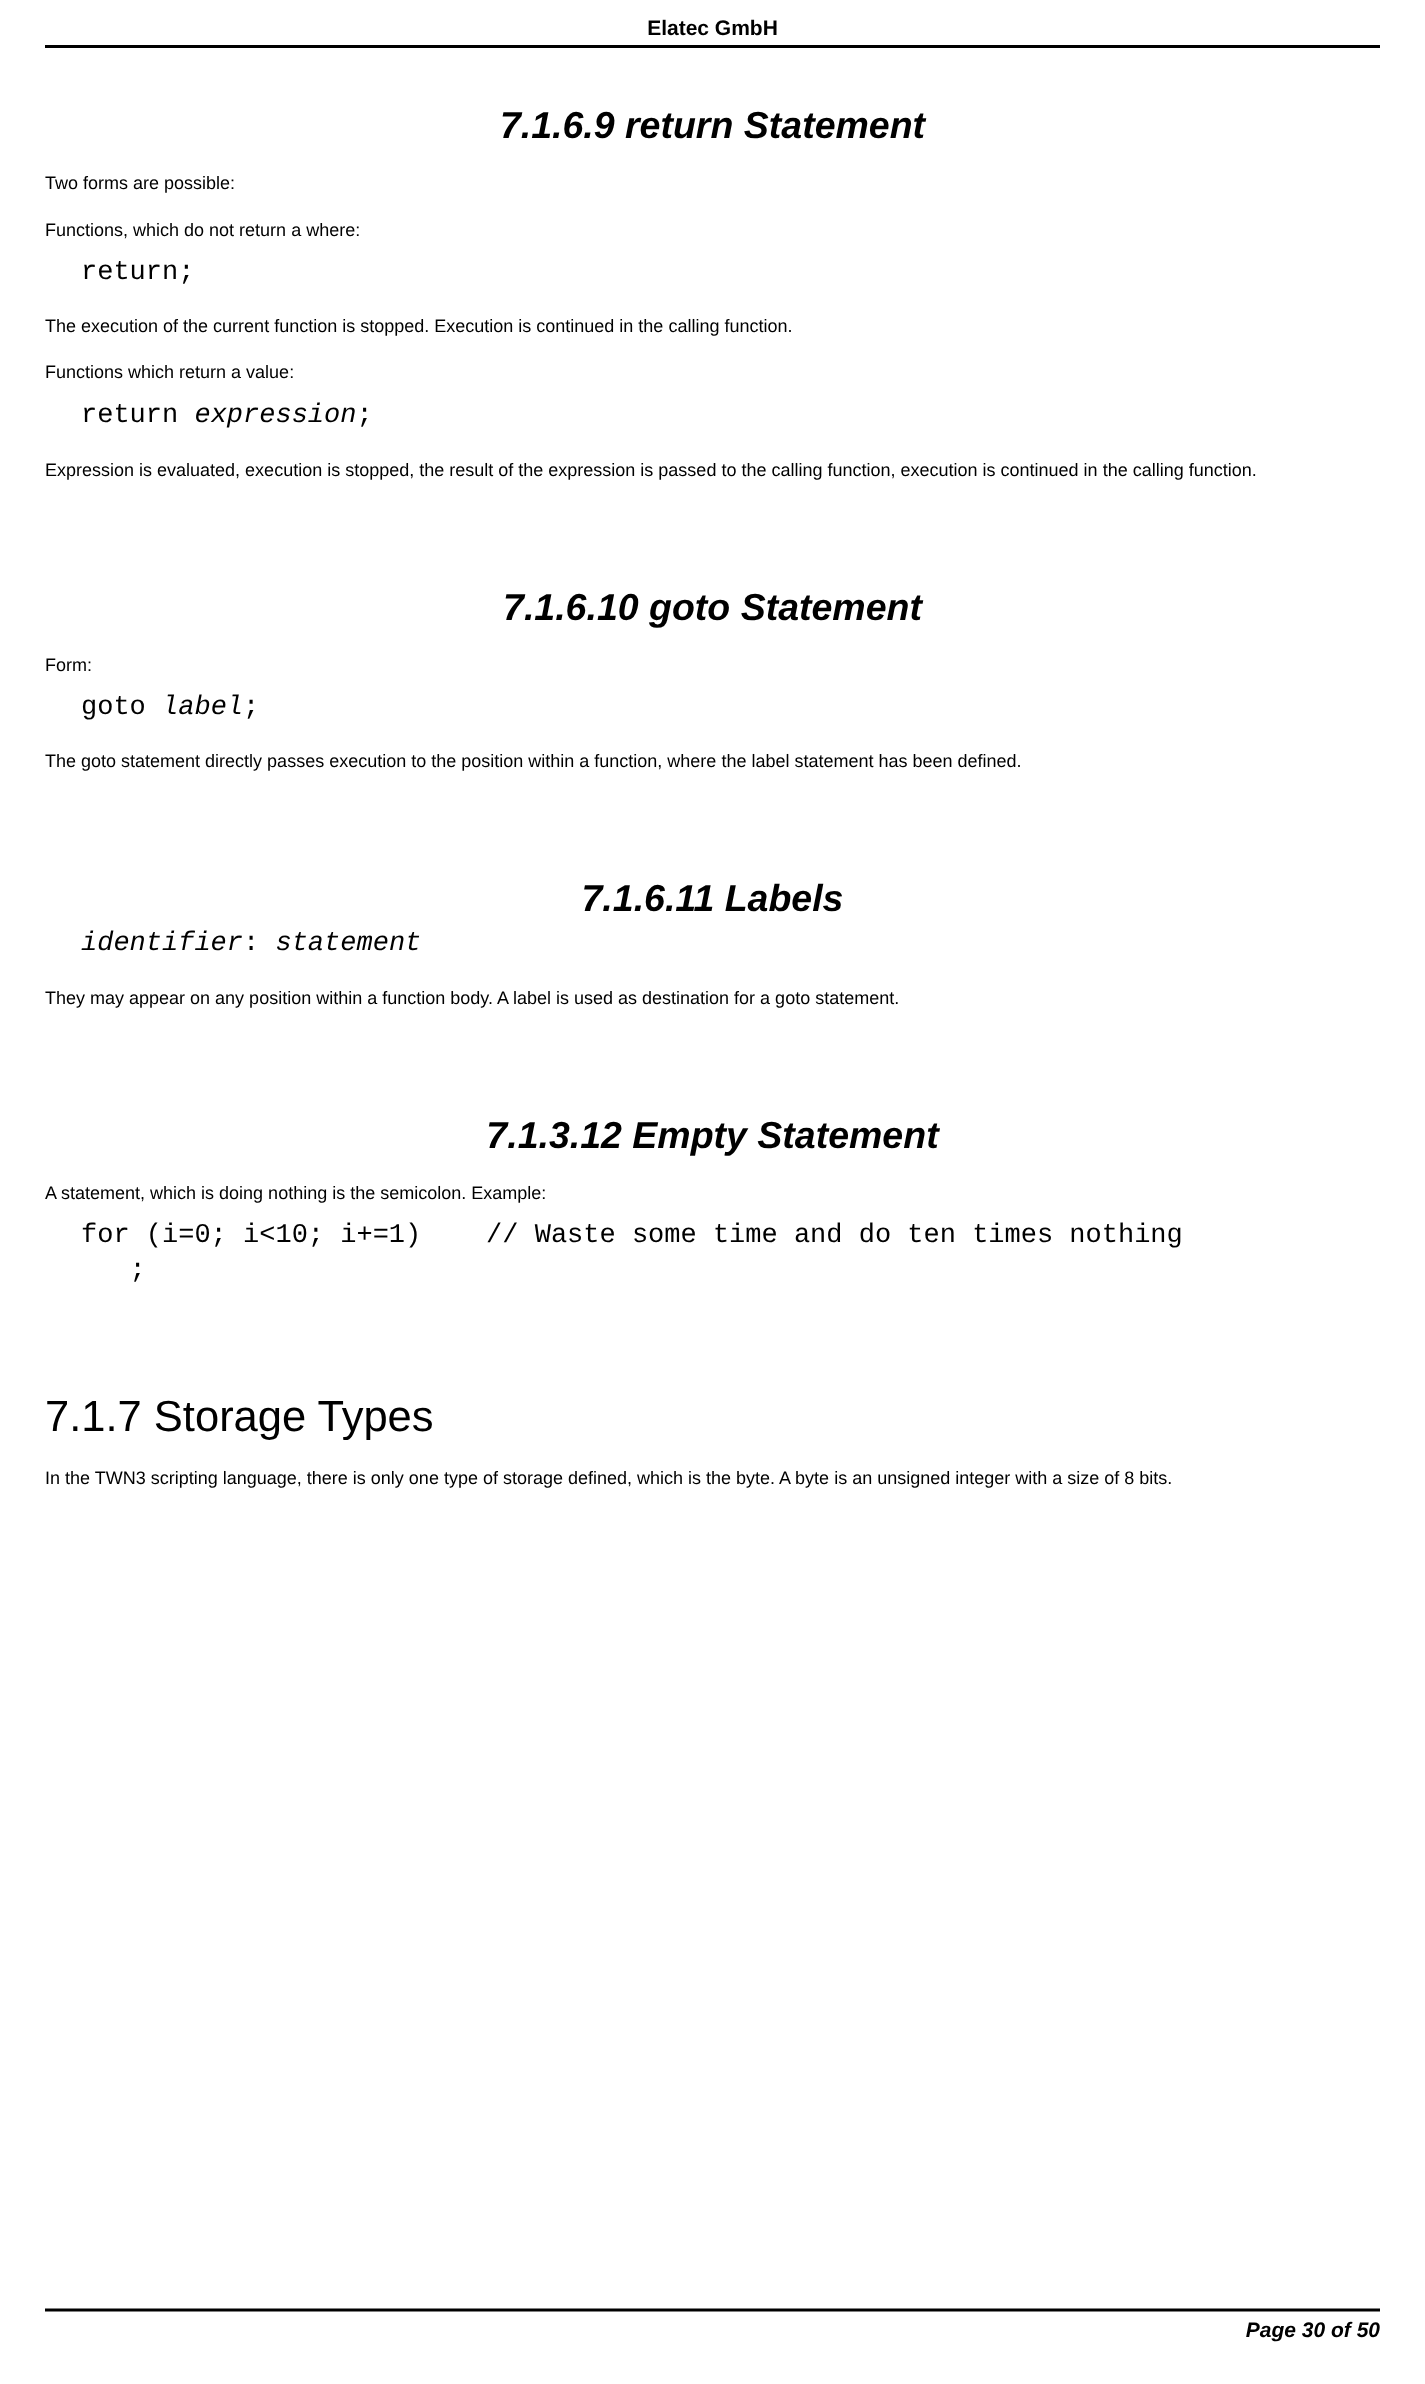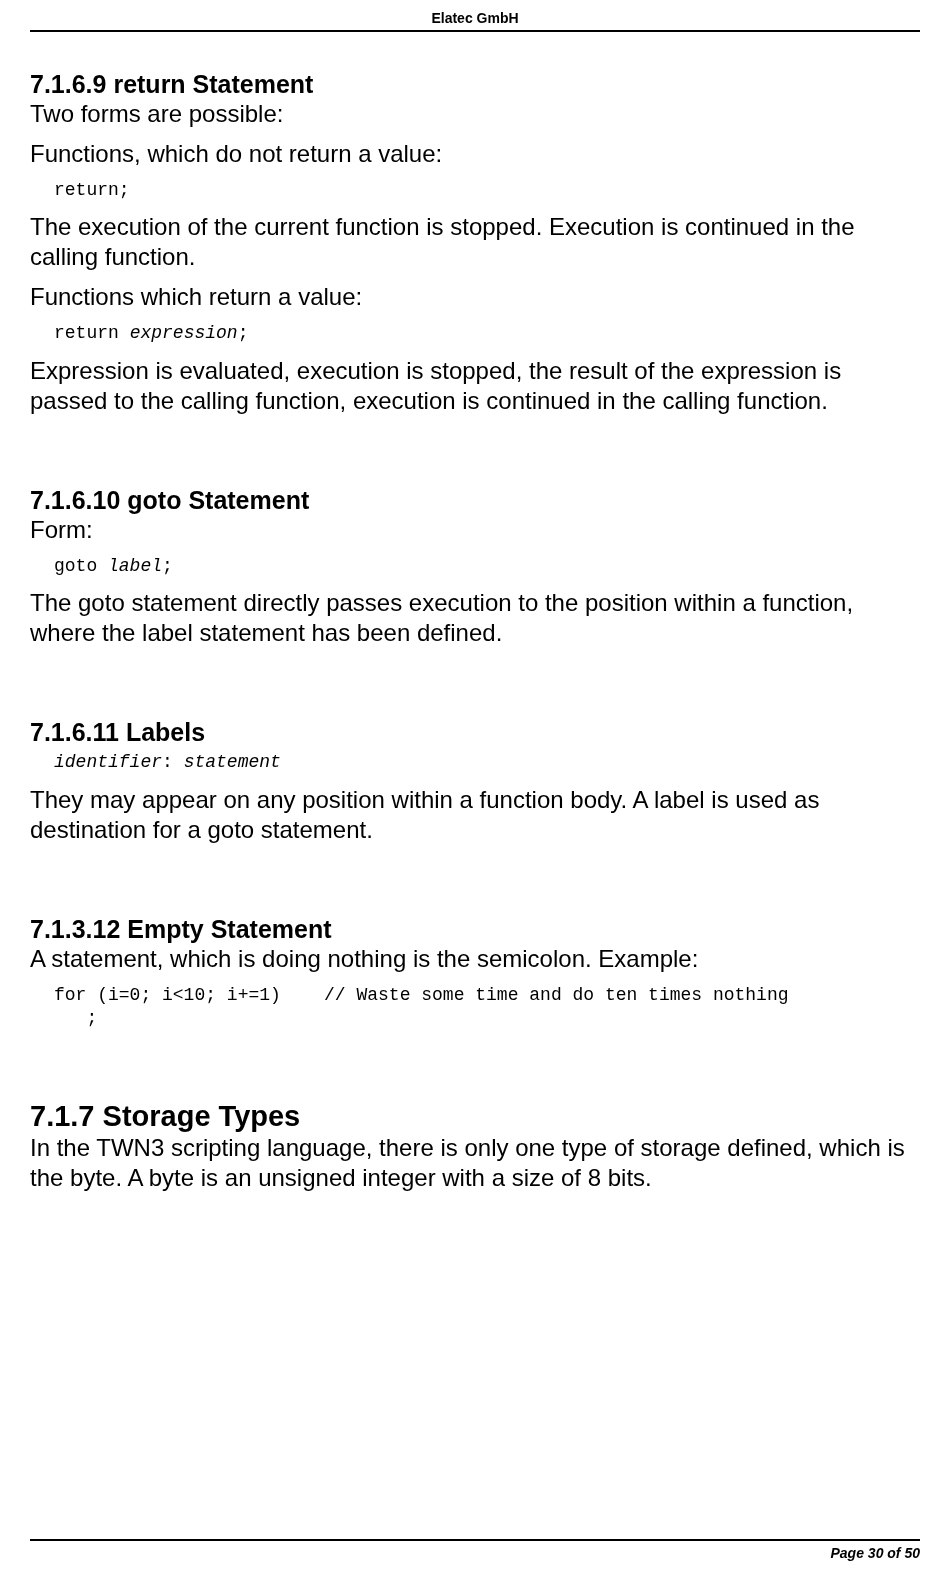--- a/index.html
+++ b/index.html
@@ -28,32 +28,34 @@
     font-size: 14px;
     font-weight: bold;
     padding-top: 10px;
     padding-bottom: 4px;
     border-bottom: 2px solid #000;
   }
   .content {
     padding-top: 38px;
   }
   h3.sec {
+    font-style: italic;
     font-weight: bold;
     font-size: 25px;
     margin: 0 0 0 0;
+    text-align: center;
   }
   h2.sec {
-    font-weight: bold;
+    font-weight: normal;
     font-size: 29px;
     margin: 0 0 0 0;
   }
   p {
-    font-size: 24px;
-    margin: 0 0 10px 0;
+    font-size: 12px;
+    margin: 16px 0 10px 0;
     line-height: 1.25;
   }
   pre.code {
     font-family: Liberation Mono, monospace;
     font-size: 18px;
     margin: 4px 0 10px 0;
     padding-left: 24px;
     white-space: pre;
     line-height: 1.3;
   }
@@ -83,21 +85,21 @@
 
   <div class="header">
     <span>Elatec GmbH</span>
   </div>
 
   <div class="content">
 
     <div class="block">
       <h3 class="sec">7.1.6.9  return Statement</h3>
       <p>Two forms are possible:</p>
-      <p>Functions, which do not return a value:</p>
+      <p>Functions, which do not return a where:</p>
       <pre class="code">return;</pre>
       <p>The execution of the current function is stopped. Execution is continued in the calling function.</p>
       <p>Functions which return a value:</p>
       <pre class="code"><span>return </span><span class="expr">expression</span><span>;</span></pre>
       <p>Expression is evaluated, execution is stopped, the result of the expression is passed to the calling function, execution is continued in the calling function.</p>
     </div>
 
     <div class="block">
       <h3 class="sec">7.1.6.10  goto Statement</h3>
       <p>Form:</p>

